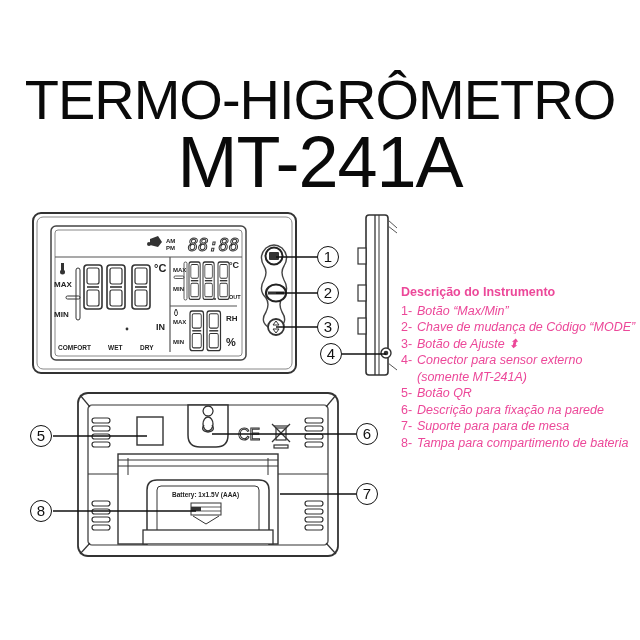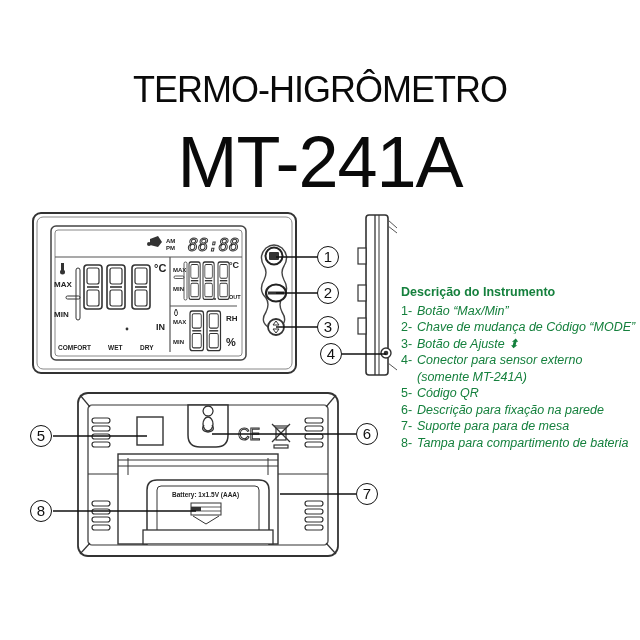--- a/index.html
+++ b/index.html
@@ -1,25 +1,25 @@
 <!DOCTYPE html>
 <html><head>
 <meta charset="utf-8">
 <style>
   html, body { margin:0; padding:0; background:#ffffff; }
   body { width:640px; height:640px; position:relative; overflow:hidden;
          font-family:"Liberation Sans", sans-serif; color:#111; }
   .title { position:absolute; left:0; width:640px; text-align:center;
            font-family:"Liberation Sans", sans-serif; font-weight:400; color:#0a0a0a;
            letter-spacing:-1px; line-height:1; }
-  .title1 { top:72px; font-size:36px; }
+  .title1 { top:72px; font-size:56px; }
   .title2 { top:126px; font-size:72px; }
   svg { position:absolute; left:0; top:0; }
   .lcdtxt { font-family:"Liberation Sans", sans-serif; font-weight:700; fill:#222; }
-  .desc { position:absolute; left:401px; top:284px; width:236px; font-size:12.5px; line-height:1.32; color:#15803d; }
+  .desc { position:absolute; left:401px; top:284px; width:236px; font-size:12.5px; line-height:1.32; color:#ec4899; }
   .desc-title { font-weight:700; font-size:12.5px; margin-bottom:2px; }
   .desc-item { display:flex; }
   .desc-item .num { width:16px; flex:none; white-space:nowrap; }
   .desc-item .txt { flex:1;font-style:italic; }
   .callout { position:absolute; width:20px; height:20px; border:1.6px solid #111; border-radius:50%;
              background:#fff; font-size:15px; text-align:center; line-height:20px; color:#111; box-sizing:content-box; }
 </style>
 </head>
 <body>
 
@@ -241,21 +241,21 @@
   <div class="desc-item">
       <span class="num">3-</span>
       <span class="txt">Botão de Ajuste ⬍</span>
     </div>
   <div class="desc-item">
       <span class="num">4-</span>
       <span class="txt">Conector para sensor externo (somente MT-241A)</span>
     </div>
   <div class="desc-item">
       <span class="num">5-</span>
-      <span class="txt">Código QR</span>
+      <span class="txt">Botão QR</span>
     </div>
   <div class="desc-item">
       <span class="num">6-</span>
       <span class="txt">Descrição para fixação na parede</span>
     </div>
   <div class="desc-item">
       <span class="num">7-</span>
       <span class="txt">Suporte para para de mesa</span>
     </div>
   <div class="desc-item">

